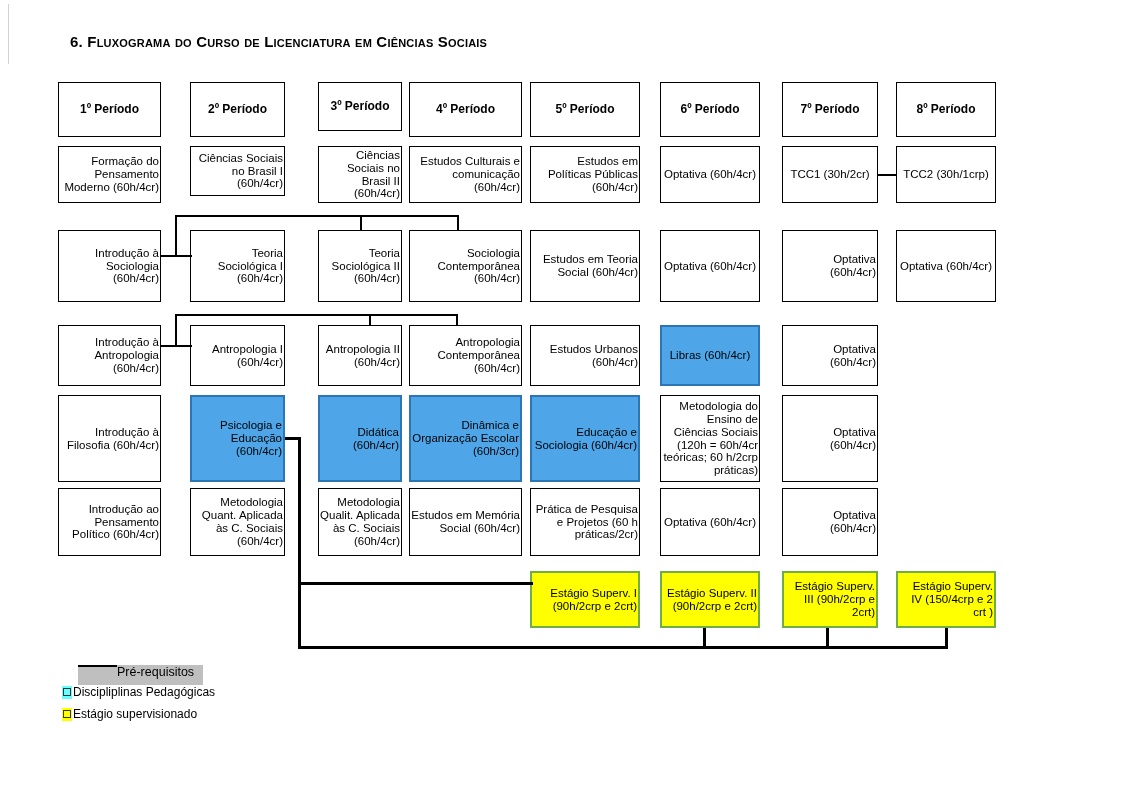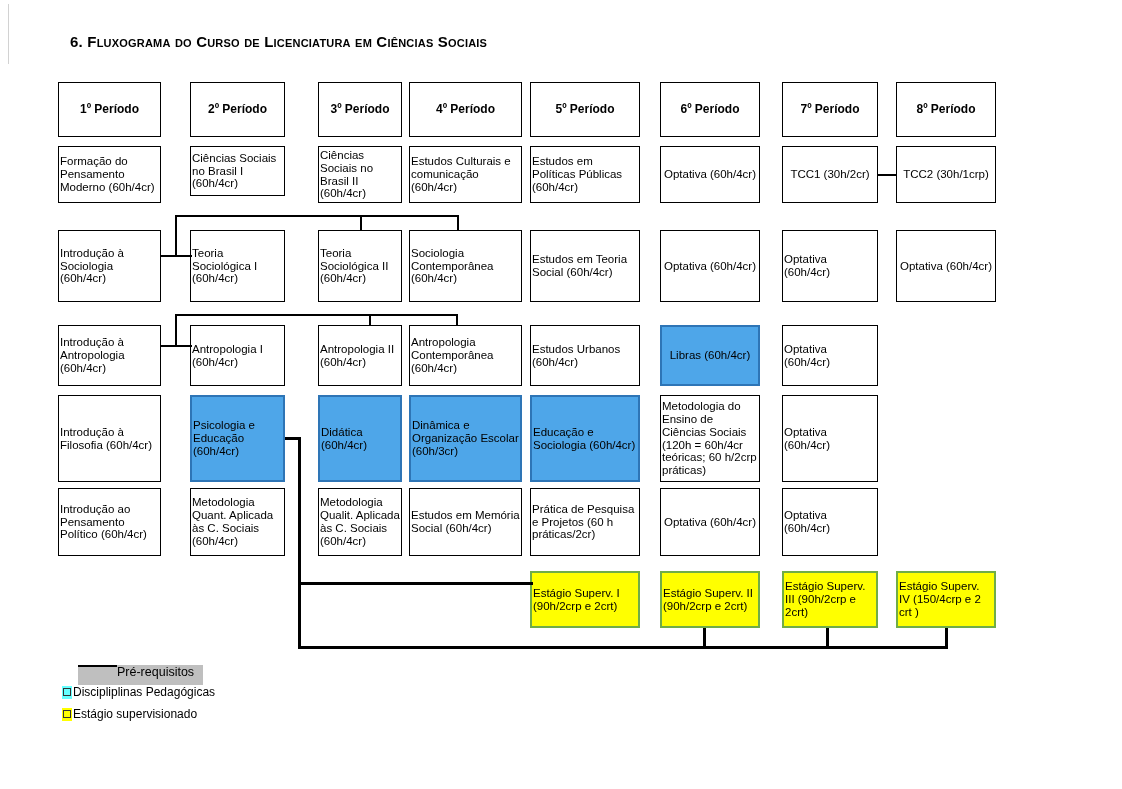--- a/index.html
+++ b/index.html
@@ -1,21 +1,21 @@
 <!DOCTYPE html>
 <html><head>
 <meta charset="utf-8">
 <style>
   html,body{margin:0;padding:0;background:#fff;}
   #page{position:relative;width:1122px;height:789px;background:#ffffff;
         font-family:"Liberation Sans","DejaVu Sans",sans-serif;color:#000;overflow:hidden;}
   #title{position:absolute;left:70px;top:33px;font-size:15px;font-weight:bold;
          font-variant:small-caps;letter-spacing:.2px;white-space:nowrap;}
   .box{position:absolute;border:1px solid #000;background:#fff;
-       display:flex;align-items:center;justify-content:center;text-align:left;
+       display:flex;align-items:center;justify-content:center;text-align:right;
        font-size:11.5px;line-height:1.13;padding:1px;box-sizing:border-box;}
   .hdr{font-weight:bold;font-size:12px;}
   .ped{background:#4EA6E9;border:2px solid #2E75B6;}
   .intern{background:#FFFF00;border:2px solid #70AD47;}
   .line{position:absolute;background:#000;}
   .lh{height:2px;} .lv{width:2px;}
   .lh3{height:3px;} .lv3{width:3px;}
   #legend-prereq{position:absolute;left:78px;top:665px;height:20px;background:#BFBFBF;
       display:inline-flex;align-items:flex-start;padding-right:9px;font-size:12.5px;}
   #legend-prereq .seg{width:39px;height:2px;background:#000;margin-right:0;}
@@ -27,21 +27,21 @@
 </style>
 </head>
 <body>
 
 <div id="page">
   <div id="edge"></div>
   <div id="title">6. Fluxograma do Curso de Licenciatura em Ciências Sociais</div>
 
   <div class="box hdr" style="left:58px;top:82px;width:103px;height:55px">1º Período</div>
   <div class="box hdr" style="left:190px;top:82px;width:95px;height:55px">2º Período</div>
-  <div class="box hdr" style="left:318px;top:82px;width:84px;height:55px">3º Período</div>
+  <div class="box hdr" style="left:318px;top:82px;width:84px;height:49px">3º Período</div>
   <div class="box hdr" style="left:409px;top:82px;width:113px;height:55px">4º Período</div>
   <div class="box hdr" style="left:530px;top:82px;width:110px;height:55px">5º Período</div>
   <div class="box hdr" style="left:660px;top:82px;width:100px;height:55px">6º Período</div>
   <div class="box hdr" style="left:782px;top:82px;width:96px;height:55px">7º Período</div>
   <div class="box hdr" style="left:896px;top:82px;width:100px;height:55px">8º Período</div>
 
   <div class="box" style="left:58px;top:146px;width:103px;height:57px">Formação do Pensamento Moderno (60h/4cr)</div>
   <div class="box" style="left:190px;top:146px;width:95px;height:50px">Ciências Sociais no Brasil I (60h/4cr)</div>
   <div class="box" style="left:318px;top:146px;width:84px;height:57px">Ciências Sociais no Brasil II (60h/4cr)</div>
   <div class="box" style="left:409px;top:146px;width:113px;height:57px">Estudos Culturais e comunicação (60h/4cr)</div>

